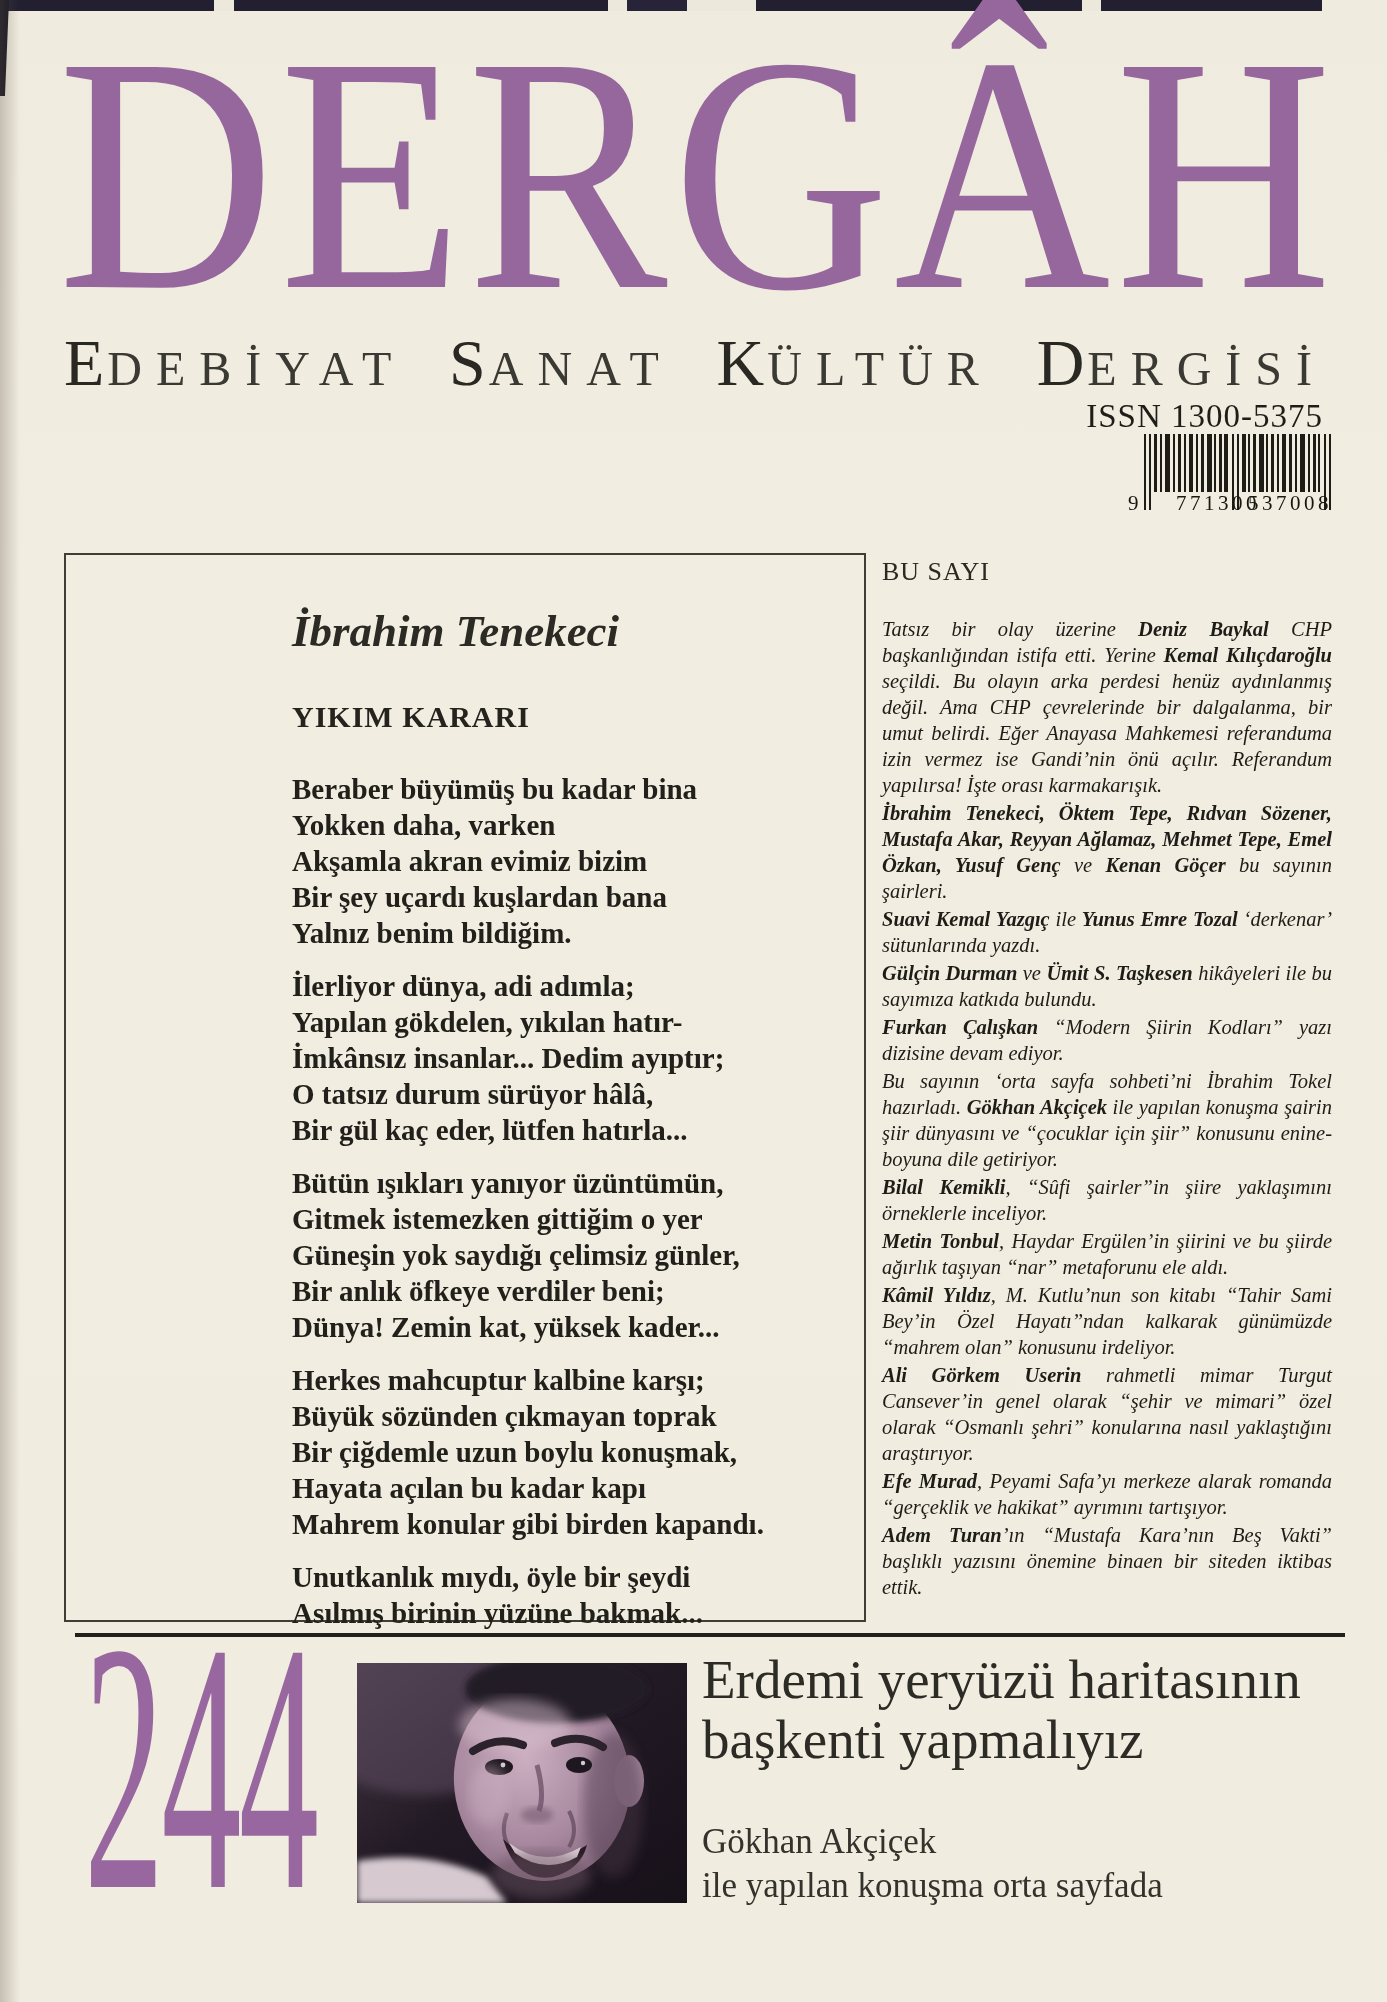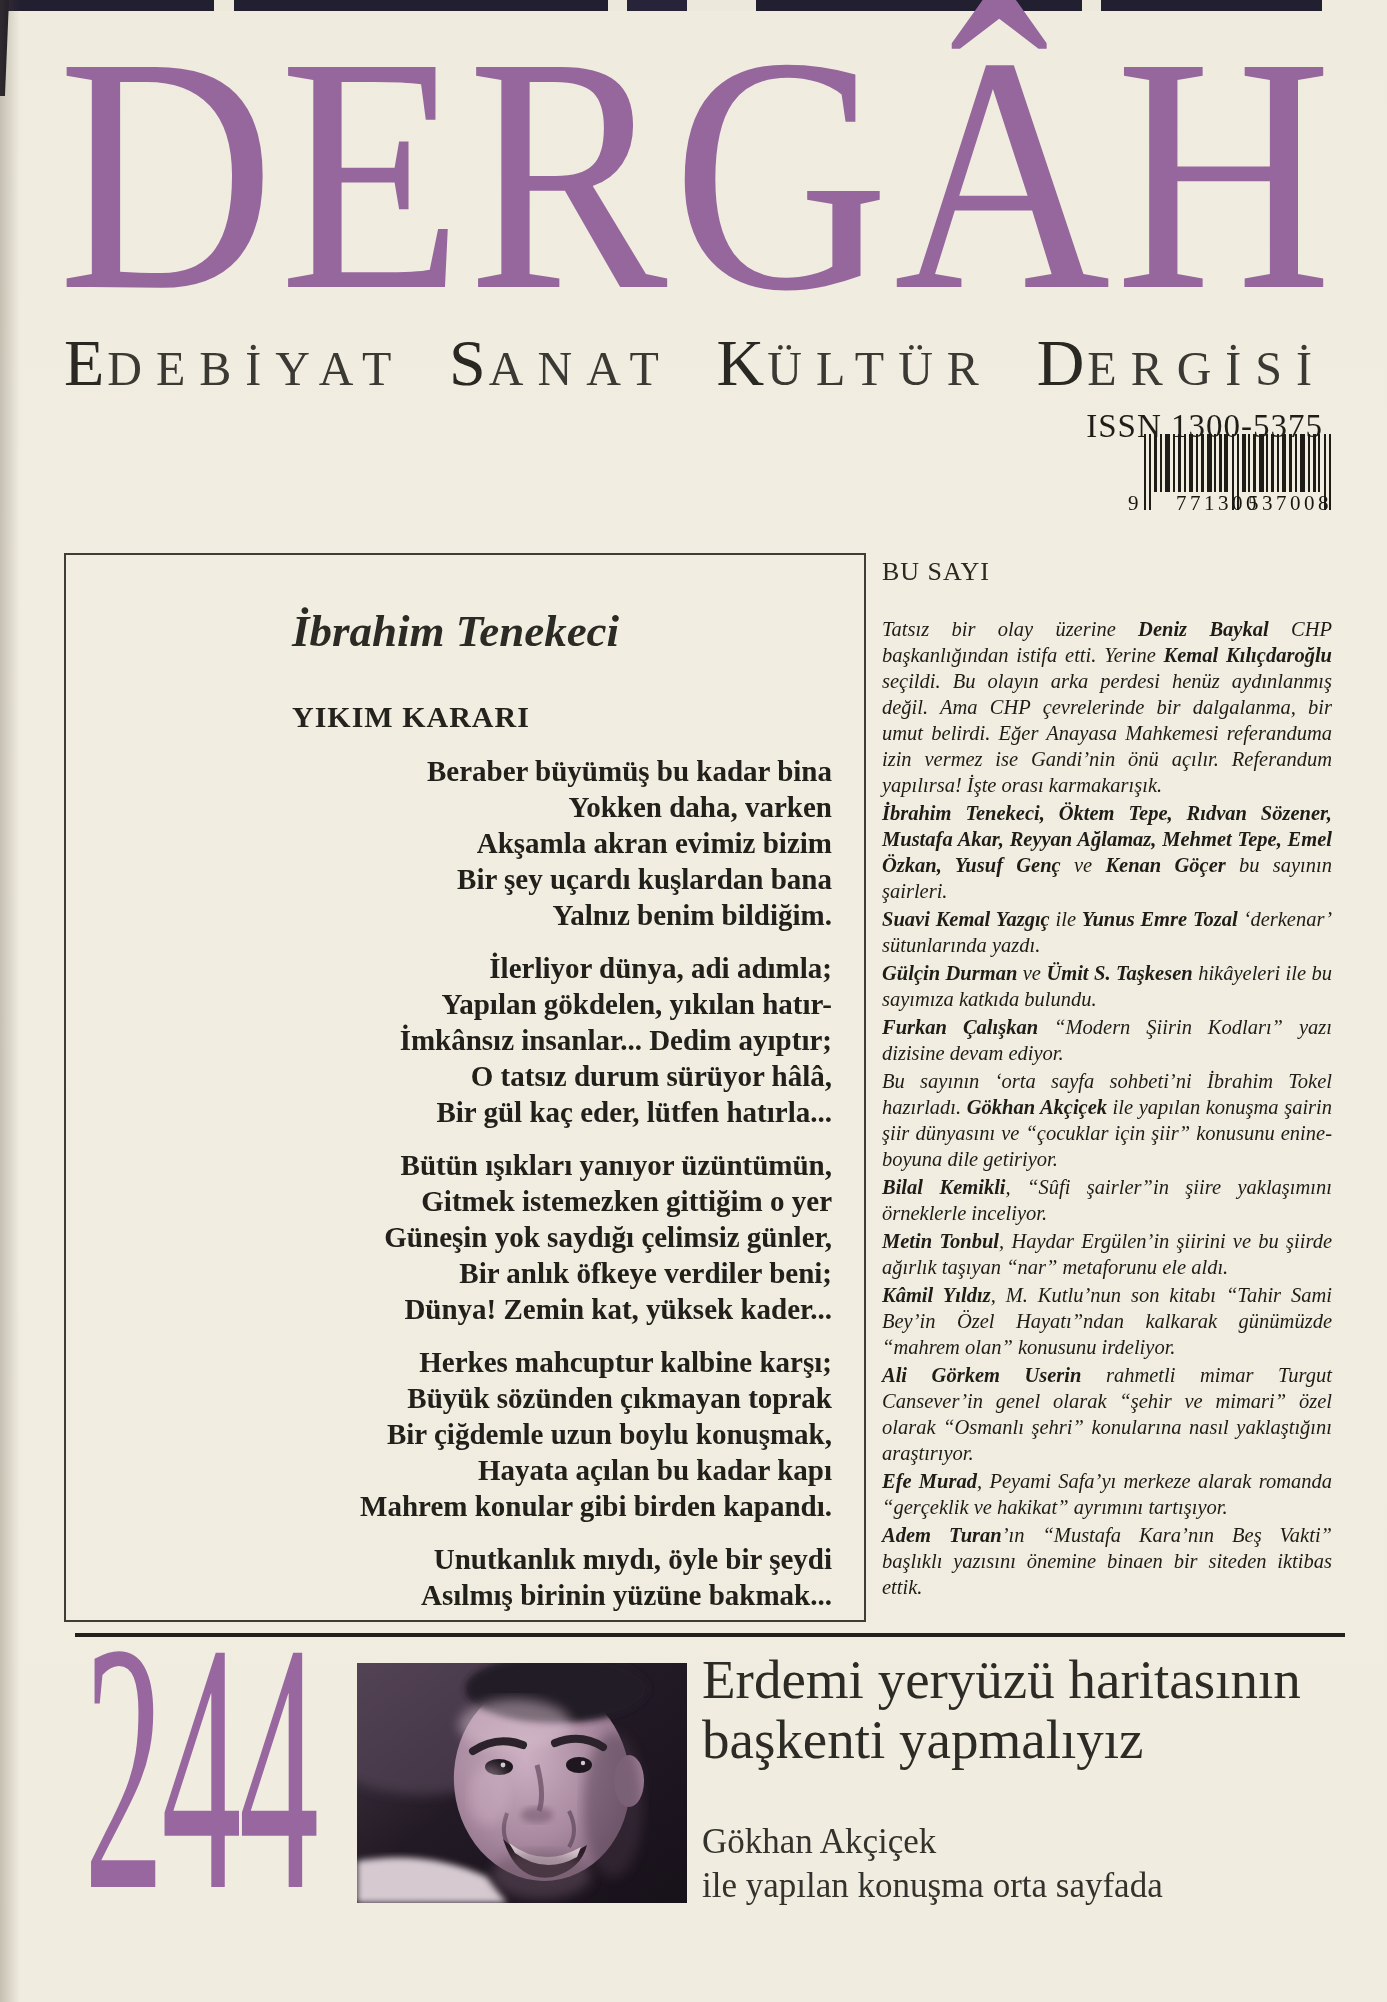--- a/index.html
+++ b/index.html
@@ -28,36 +28,36 @@
   
   .masthead{left:58px;top:6px;width:1274px;display:flex;justify-content:space-between;
     font-size:300px;line-height:1;color:#95679d;transform:scaleY(1.12);transform-origin:top left;}
   .masthead span{display:block;}
 
   .subtitle{left:64px;top:330px;width:1262px;display:flex;justify-content:space-between;align-items:baseline;}
   .subtitle .word{display:flex;align-items:baseline;}
   .subtitle .initial{font-size:66px;line-height:1;color:#292823;}
   .subtitle .rest{font-size:48px;line-height:1;letter-spacing:14px;color:#3a3933;margin-left:3px;}
 
-  .issn{right:64px;top:408px;font-size:33px;letter-spacing:1px;color:#1e1d18;}
+  .issn{right:64px;top:398px;font-size:33px;letter-spacing:1px;color:#1e1d18;}
 
   
   .barcode{left:1128px;top:434px;width:204px;height:78px;}
   .bc-digits{position:absolute;left:0;bottom:-4px;width:100%;height:26px;font-size:21px;color:#17160f;}
   .bc-digits span{position:absolute;bottom:0;letter-spacing:3.5px;}
   .bc-d0{left:0;}
   .bc-d1{left:48px;}
   .bc-d2{left:120px;}
 
   
   .poem-box{left:64px;top:553px;width:798px;height:1065px;border:2px solid #3f3e36;font-weight:bold;}
   .poem-inner{position:absolute;left:226px;top:50px;width:540px;}
   .poem-author{font-style:italic;font-size:45px;line-height:52px;color:#2b2a24;}
   .poem-title{margin-top:42px;font-size:30px;line-height:36px;letter-spacing:1px;color:#24231d;}
-  .poem-stanzas{margin-top:18px;text-align:right;}
+  .poem-stanzas{margin-top:36px;}
   .stanza{margin:0 0 17px 0;}
   .pline{font-size:29px;line-height:36px;color:#21201b;white-space:nowrap;}
 
   
   .busayi{left:882px;top:556px;width:450px;}
   .busayi-header{font-size:26px;line-height:32px;letter-spacing:1px;color:#2a2922;}
   .busayi-paras{margin-top:28px;}
   .busayi-paras p{margin:0 0 2px 0;font-style:italic;font-size:20.5px;line-height:26px;
     text-align:justify;color:#1d1c17;}
   .busayi-paras p .bold{font-weight:bold;font-style:italic;}

